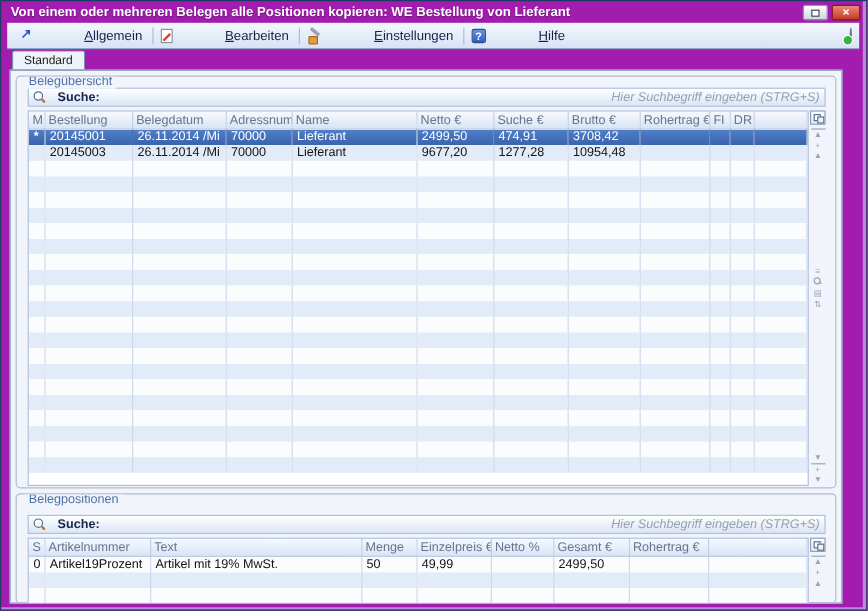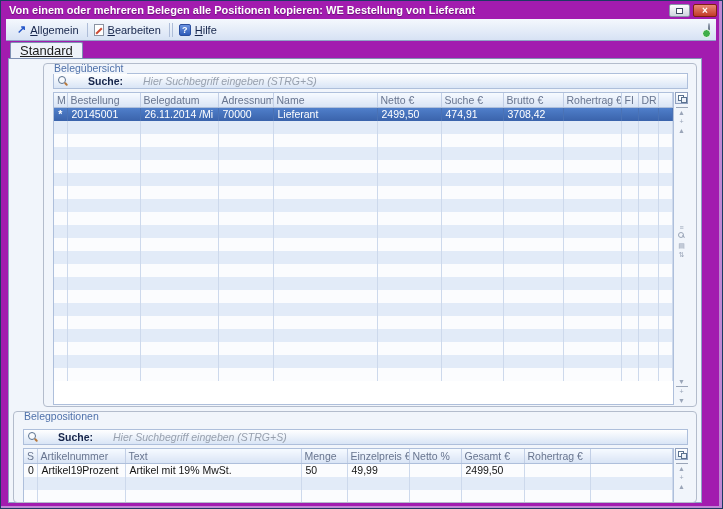--- a/index.html
+++ b/index.html
@@ -11,53 +11,53 @@
   .winbtns { position:absolute; top:3px; right:5px; display:flex; gap:3px; }
   .wbtn { width:21px; height:13px; border-radius:2px; border:1px solid #8894a8; background:linear-gradient(#fdfdfe,#cfd5df); display:flex; align-items:center; justify-content:center; cursor:default; }
   .wbtn .sq { width:7px; height:6px; border:1px solid #3c4least; border:1px solid #3c4a63; background:#fff; }
   .wbtn.close { width:24px; border:1px solid #7e1f12; background:linear-gradient(#ea8a74,#c23категor); background:linear-gradient(#ea8a74,#c23a28); color:#fff; font-weight:bold; font-size:10px; line-height:10px; }
 
   
   .toolbar { position:absolute; top:18px; left:5px; right:6px; height:22px; background:linear-gradient(#f4f8fd,#d7e2f4); border-bottom:1px solid #8fa3c6; display:flex; align-items:center; padding:0 6px; }
   .mi { display:flex; align-items:center; gap:4px; padding:2px 7px 2px 5px; height:18px; color:#15244a; cursor:default; }
   .mi + .sep { width:1px; height:14px; background:#aebdd8; margin:0 1px; }
   .sep { width:1px; height:14px; background:#aebdd8; margin:0 1px; }
-  .mi-label { display:inline-block; font-size:11px; }
+  .mi-label { display:inline-block; font-size:11px;margin-left:40px; }
   .mi-label::first-letter { text-decoration:underline; }
   .ic-arrow { color:#2456c8; font-weight:bold; font-size:11px; line-height:11px; }
   .ic-edit { width:10px; height:12px; background:#fff; border:1px solid #8a93a3; position:relative; }
   .ic-edit::after { content:""; position:absolute; left:0px; top:5px; width:8px; height:2px; background:#cc4a35; transform:rotate(-45deg); }
   .ic-set { width:12px; height:12px; position:relative; }
   .ic-set::before { content:""; position:absolute; left:2px; top:1px; width:9px; height:3px; background:#9aa4b5; transform:rotate(40deg); border-radius:1px; }
   .ic-set::after { content:""; position:absolute; left:1px; top:6px; width:6px; height:5px; background:#e49c3f; border:1px solid #a66b1e; border-radius:1px; }
   .ic-help { width:12px; height:12px; border-radius:2px; border:1px solid #2b4f9e; background:linear-gradient(#6b92e0,#2f5cb8); color:#fff; font-weight:bold; font-size:9px; display:flex; align-items:center; justify-content:center; }
   .tb-right { margin-left:auto; }
   .ic-globe { width:13px; height:13px; border-radius:50%; background:radial-gradient(circle at 35% 30%, #eef1f5, #8e99a8); border:1px solid #6e7a8c; position:relative; cursor:default; }
   .ic-globe::after { content:""; position:absolute; right:-2px; bottom:-2px; width:7px; height:7px; border-radius:50%; background:#3fae49; border:1px solid #fff; }
 
   
   .tabstrip { position:absolute; top:41px; left:7px; right:20px; height:16px; }
-  .tab { position:absolute; left:2px; bottom:0; height:16px; padding:1px 9px 0 9px; background:#eef2f9; border:1px solid #7e90b2; border-bottom:none; border-radius:2px 2px 0 0; font-size:13px; color:#1c1c1c; line-height:14px; cursor:default;text-decoration:underline; }
+  .tab { position:absolute; left:2px; bottom:0; height:16px; padding:1px 9px 0 9px; background:#eef2f9; border:1px solid #7e90b2; border-bottom:none; border-radius:2px 2px 0 0; font-size:10px; color:#1c1c1c; line-height:14px; cursor:default; }
 
   
   .panel { position:absolute; top:57px; left:7px; right:20px; bottom:5px; background:#f1f5fb; border:1px solid #8fa3c4; border-top:1px solid #7e90b2; }
 
   .group { position:absolute; left:4px; right:4px; border:1px solid #b3bccc; border-radius:4px; overflow:hidden; }
-  .group1 { top:4px; height:344px;margin-left:30px; }
+  .group1 { top:4px; height:344px; }
   .group2 { top:352px; height:92px; }
   .gtitle { position:absolute; top:-1px; left:6px; background:#f1f5fb; padding:0 4px; color:#4f71aa; font-size:10.5px; line-height:11px; }
   .group { padding-top:0; }
 
-  .search { display:flex; align-items:center; gap:20px; height:16px; margin:9px 8px 0 9px; border:1px solid #aebfdb; background:linear-gradient(#ffffff,#d9e5f6); padding:0 4px; }
+  .search { display:flex; align-items:center; gap:10px; height:16px; margin:9px 8px 0 9px; border:1px solid #aebfdb; background:linear-gradient(#ffffff,#d9e5f6); padding:0 4px; }
   .g2 .search { margin-top:17px; }
   .mag { width:10px; height:10px; position:relative; flex:0 0 auto; }
   .mag::before { content:""; position:absolute; left:0; top:0; width:6px; height:6px; border:1.5px solid #5a718f; border-radius:50%; background:rgba(255,255,255,.6); }
   .mag::after { content:""; position:absolute; left:6px; top:7px; width:4px; height:2px; background:#b5763a; transform:rotate(45deg); border-radius:1px; }
   .slabel { font-weight:bold; color:#15244a; font-size:10.5px; }
-  .sinput { flex:1; border:none; background:transparent; outline:none; font-family:"Liberation Sans",sans-serif; font-style:italic; font-size:10.5px; color:#6b7487; }
+  .sinput { flex:1; border:none; background:transparent; outline:none; font-family:"Liberation Sans",sans-serif; font-style:italic; font-size:10.5px; color:#6b7487;text-align:right; }
   .sinput::placeholder { color:#97a0ae; font-style:italic; }
 
   .gridwrap { display:flex; margin:3px 8px 0 9px; align-items:stretch; }
   .gridbox { flex:1; border:1px solid #aebfdb; background:#fff; overflow:hidden; }
   table { width:100%; border-collapse:collapse; table-layout:fixed; }
   th { height:14px; background:linear-gradient(#f6faff,#d9e4f5); border-right:1px solid #c2cfe6; border-bottom:1px solid #aebfdb; color:#68758f; font-weight:normal; font-size:10.5px; text-align:left; padding:0 3px; white-space:nowrap; overflow:hidden; cursor:default; }
   td { height:13px; font-size:10.5px; line-height:13px; color:#141414; padding:0 4px; border-right:1px solid #cdd9ec; white-space:nowrap; overflow:hidden; cursor:default; }
   tbody tr:nth-child(odd)  { background:#fbfcfe; }
   tbody tr:nth-child(even) { background:#e2ebf8; }
   tbody tr.selected { background:linear-gradient(#5181cd,#3a63ab); }
@@ -96,20 +96,24 @@
     <span class="mi">
       <span class="ic-arrow">↗</span>
       <span class="mi-label">Allgemein</span>
     </span>
     <span class="sep"></span>
     <span class="mi">
       <span class="ic-edit"></span>
       <span class="mi-label">Bearbeiten</span>
     </span>
     <span class="sep"></span>
+    <span class="mi">
+      <span class="ic-set"></span>
+      <span class="mi-label">Einstellungen</span>
+    </span>
     <span class="sep"></span>
     <span class="mi">
       <span class="ic-help">?</span>
       <span class="mi-label">Hilfe</span>
     </span>
     <span class="tb-right">
       <span class="ic-globe"></span>
     </span>
   </div>
 
@@ -169,20 +173,34 @@
                   <td class="num">70000</td>
                   <td>Lieferant</td>
                   <td class="num">2499,50</td>
                   <td class="num">474,91</td>
                   <td class="num">3708,42</td>
                   <td class="num"></td>
                   <td></td>
                   <td></td>
                   <td></td>
                 </tr>
+                <tr>
+                  <td class="m"></td>
+                  <td class="num">20145003</td>
+                  <td>26.11.2014 /Mi</td>
+                  <td class="num">70000</td>
+                  <td>Lieferant</td>
+                  <td class="num">9677,20</td>
+                  <td class="num">1277,28</td>
+                  <td class="num">10954,48</td>
+                  <td class="num"></td>
+                  <td></td>
+                  <td></td>
+                  <td></td>
+                </tr>
               <tr class="filler">
                   <td></td>
                   <td></td>
                   <td></td>
                   <td></td>
                   <td></td>
                   <td></td>
                   <td></td>
                   <td></td>
                   <td></td>

